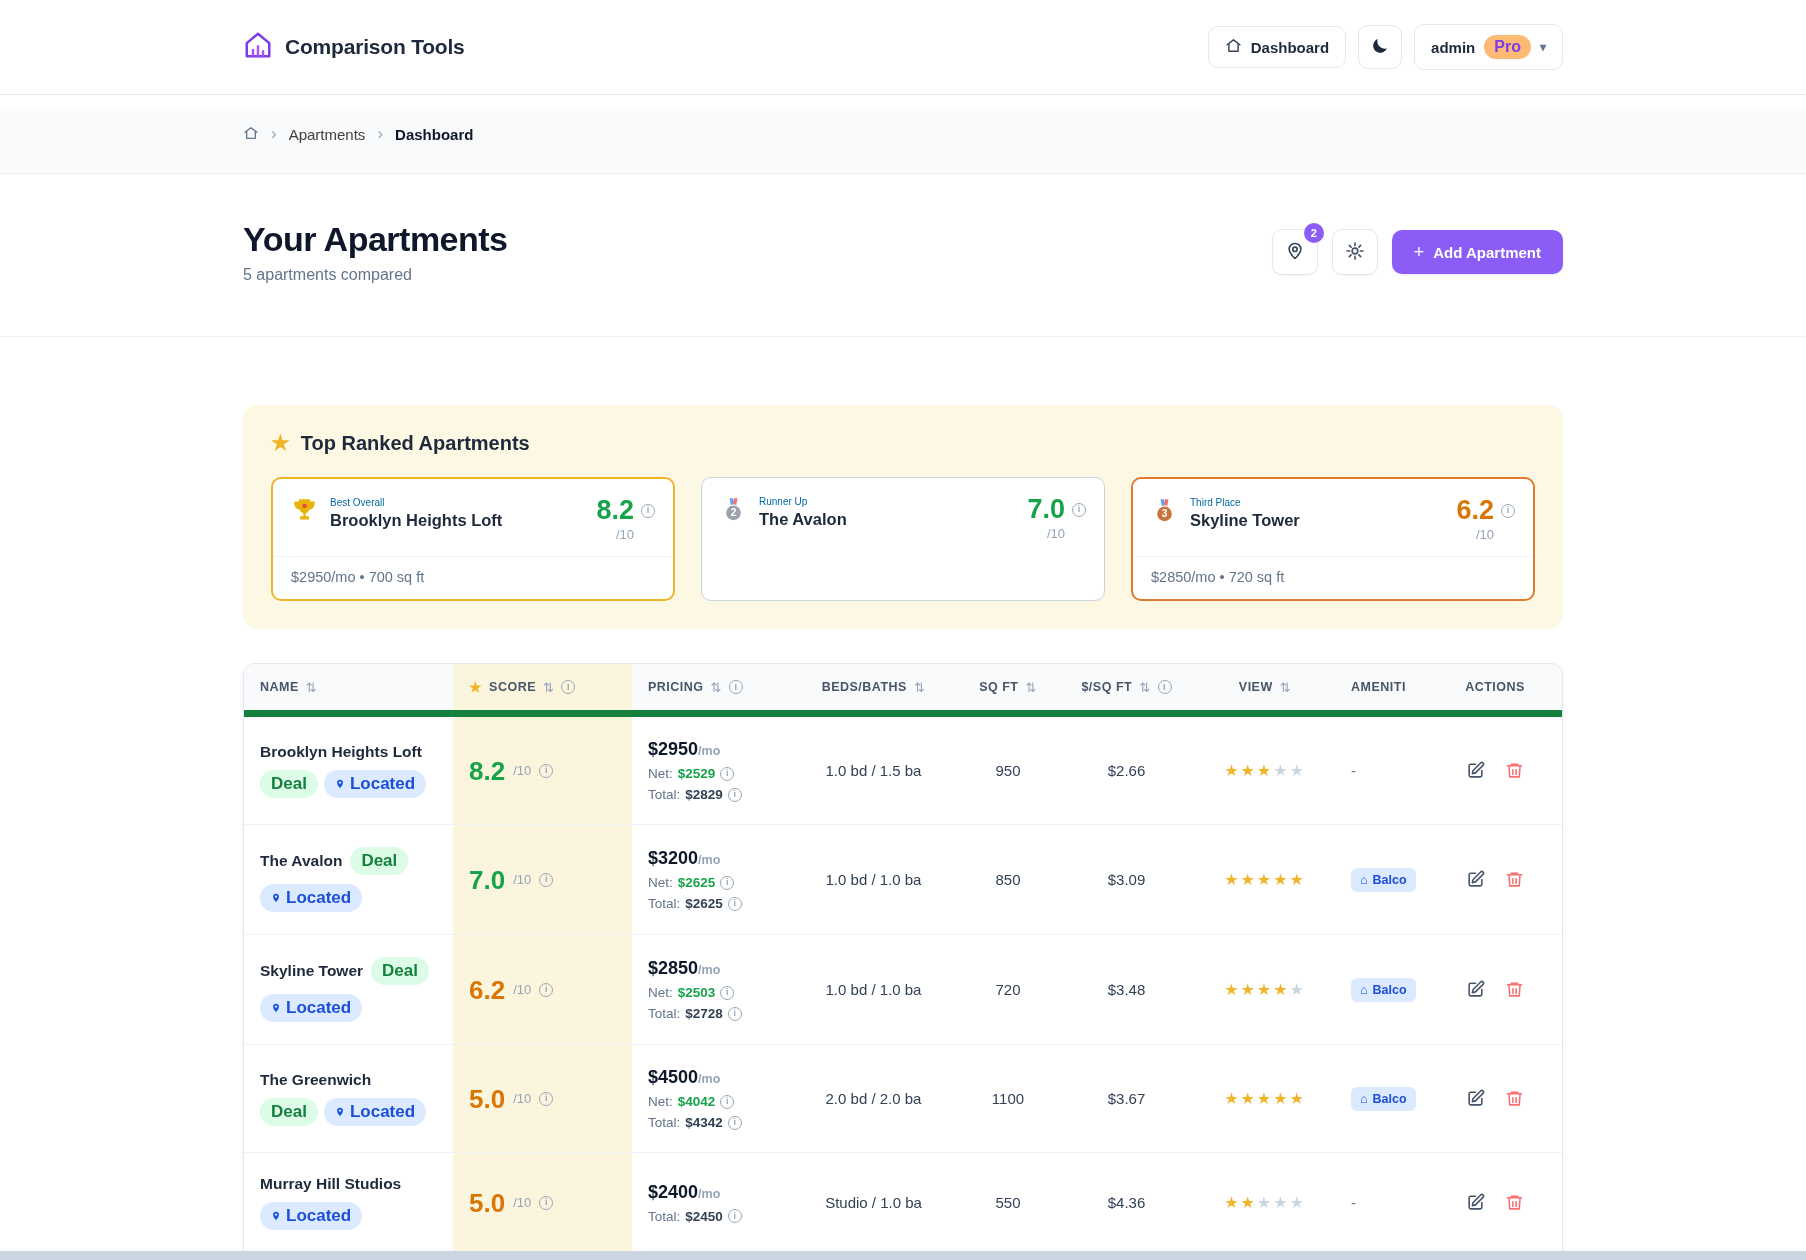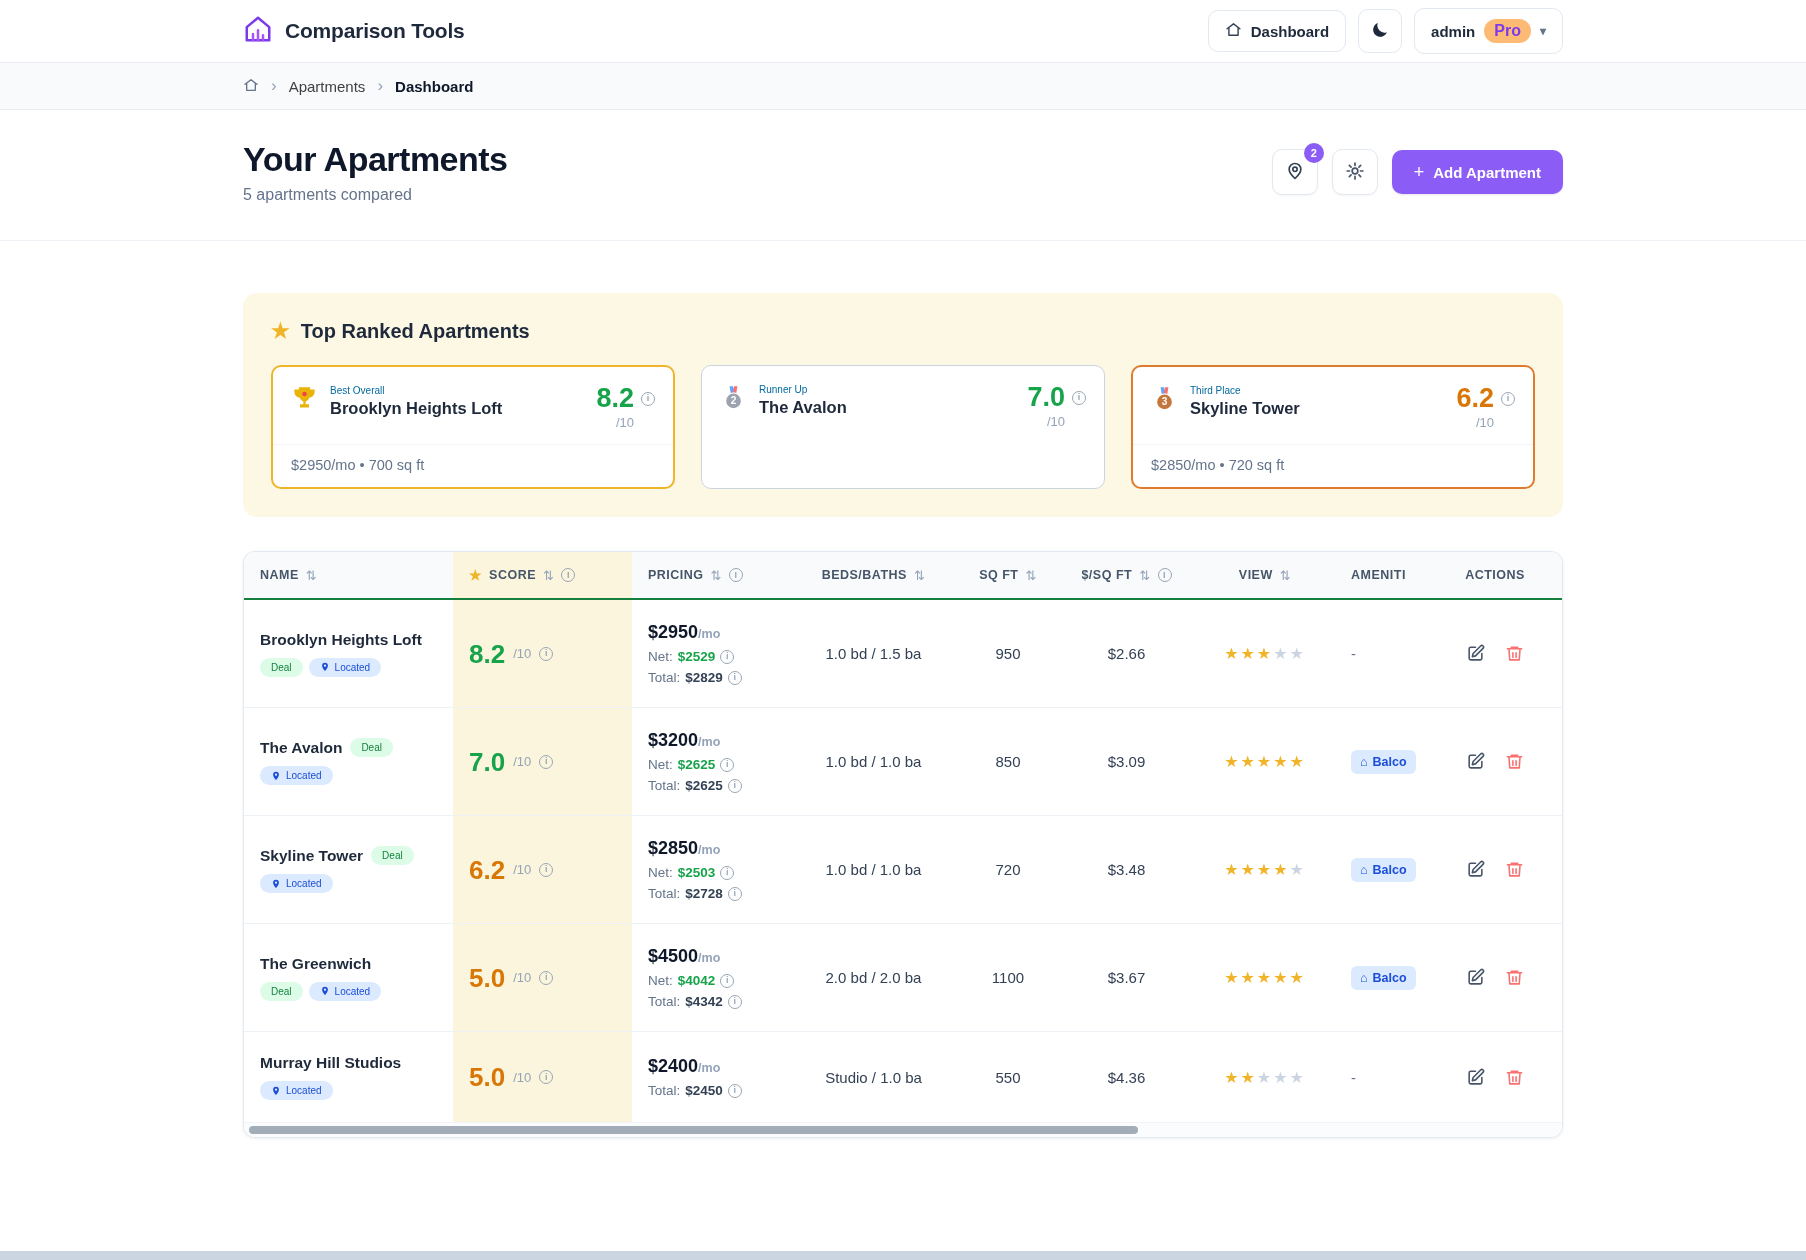--- a/index.html
+++ b/index.html
@@ -2,21 +2,21 @@
 <html><head>
 <meta charset="utf-8">
 <style>
   * { margin:0; padding:0; box-sizing:border-box; }
   html,body { width:1806px; height:1260px; }
   body {
     font-family:"Liberation Sans", sans-serif;
     background:#ffffff; color:#1e293b;
     position:relative; overflow:hidden;
   }
-  .container { width:1320px; margin:0 auto; }
+  .container { width:1320px; margin:16px auto; }
   button { font-family:inherit; background:none; border:none; cursor:pointer; }
 
   
   .topbar { background:#fff; border-bottom:1px solid #e8ecf1; }
   .topbar-inner { height:62px; display:flex; align-items:center; justify-content:space-between; }
   .brand { display:flex; align-items:center; gap:12px; }
   .brand-title { font-size:21px; font-weight:700; letter-spacing:-0.2px; }
   .top-actions { display:flex; align-items:center; gap:12px; }
   .btn-outline {
     display:flex; align-items:center; gap:9px;
@@ -75,37 +75,37 @@
   .card-foot { border-top:1px solid #f1f5f9; padding:12px 18px 14px; font-size:14.5px; color:#64748b; }
 
   .ico-info { display:inline-flex; align-items:center; justify-content:center;
     width:14px; height:14px; min-width:14px; border:1.3px solid #9aa6b5; border-radius:50%;
     color:#9aa6b5; font-size:9px; font-weight:700; line-height:1; }
 
   
   .table-wrap { margin-top:34px; margin-bottom:70px; background:#fff; border:1px solid #e2e8f0;
     border-radius:12px; box-shadow:0 1px 3px rgba(16,24,40,.07); overflow:hidden; }
   table { width:100%; border-collapse:collapse; table-layout:fixed; }
-  thead th { background:#f8fafc; border-bottom:2px solid #15803d; padding:15px 16px;
+  thead th { background:#f8fafc; border-bottom:7px solid #15803d; padding:15px 16px;
     font-size:12.5px; font-weight:700; letter-spacing:.5px; text-transform:uppercase;
     color:#475569; text-align:left; vertical-align:middle; }
   thead th.center { text-align:center; }
   thead th.score-col { background:#fbf5de; }
   .hdr { display:inline-flex; align-items:center; gap:7px; }
   .sort { color:#94a3b8; font-size:13px; font-weight:400; }
   tbody td { padding:22px 16px; border-bottom:1px solid #eef1f5; vertical-align:middle;
     font-size:15px; color:#334155; }
   tbody tr:last-child td { border-bottom:none; }
   td.center { text-align:center; }
   td.score-cell { background:#fbf5de; }
 
   .apt-name { font-size:15.5px; font-weight:600; color:#1e293b; }
   .name-line { display:flex; align-items:center; gap:8px; flex-wrap:wrap; }
   .badges { display:flex; align-items:center; gap:6px; margin-top:9px; flex-wrap:wrap; }
-  .badge { display:inline-flex; align-items:center; gap:5px; font-size:10px; font-weight:400;
+  .badge { display:inline-flex; align-items:center; gap:5px; font-size:17px; font-weight:700;
     padding:4px 11px; border-radius:999px; white-space:nowrap; }
   .badge-deal { background:#dcfce7; color:#15803d; }
   .badge-located { background:#dbeafe; color:#1d4ed8; }
 
   .row-score { display:flex; align-items:center; gap:8px; }
   .rs-val { font-size:26px; font-weight:800; line-height:1; }
   .rs-max { font-size:13px; color:#94a3b8; }
 
   .price-main { font-size:18px; font-weight:800; color:#0f172a; }
   .price-unit { font-size:12.5px; font-weight:600; color:#94a3b8; }

